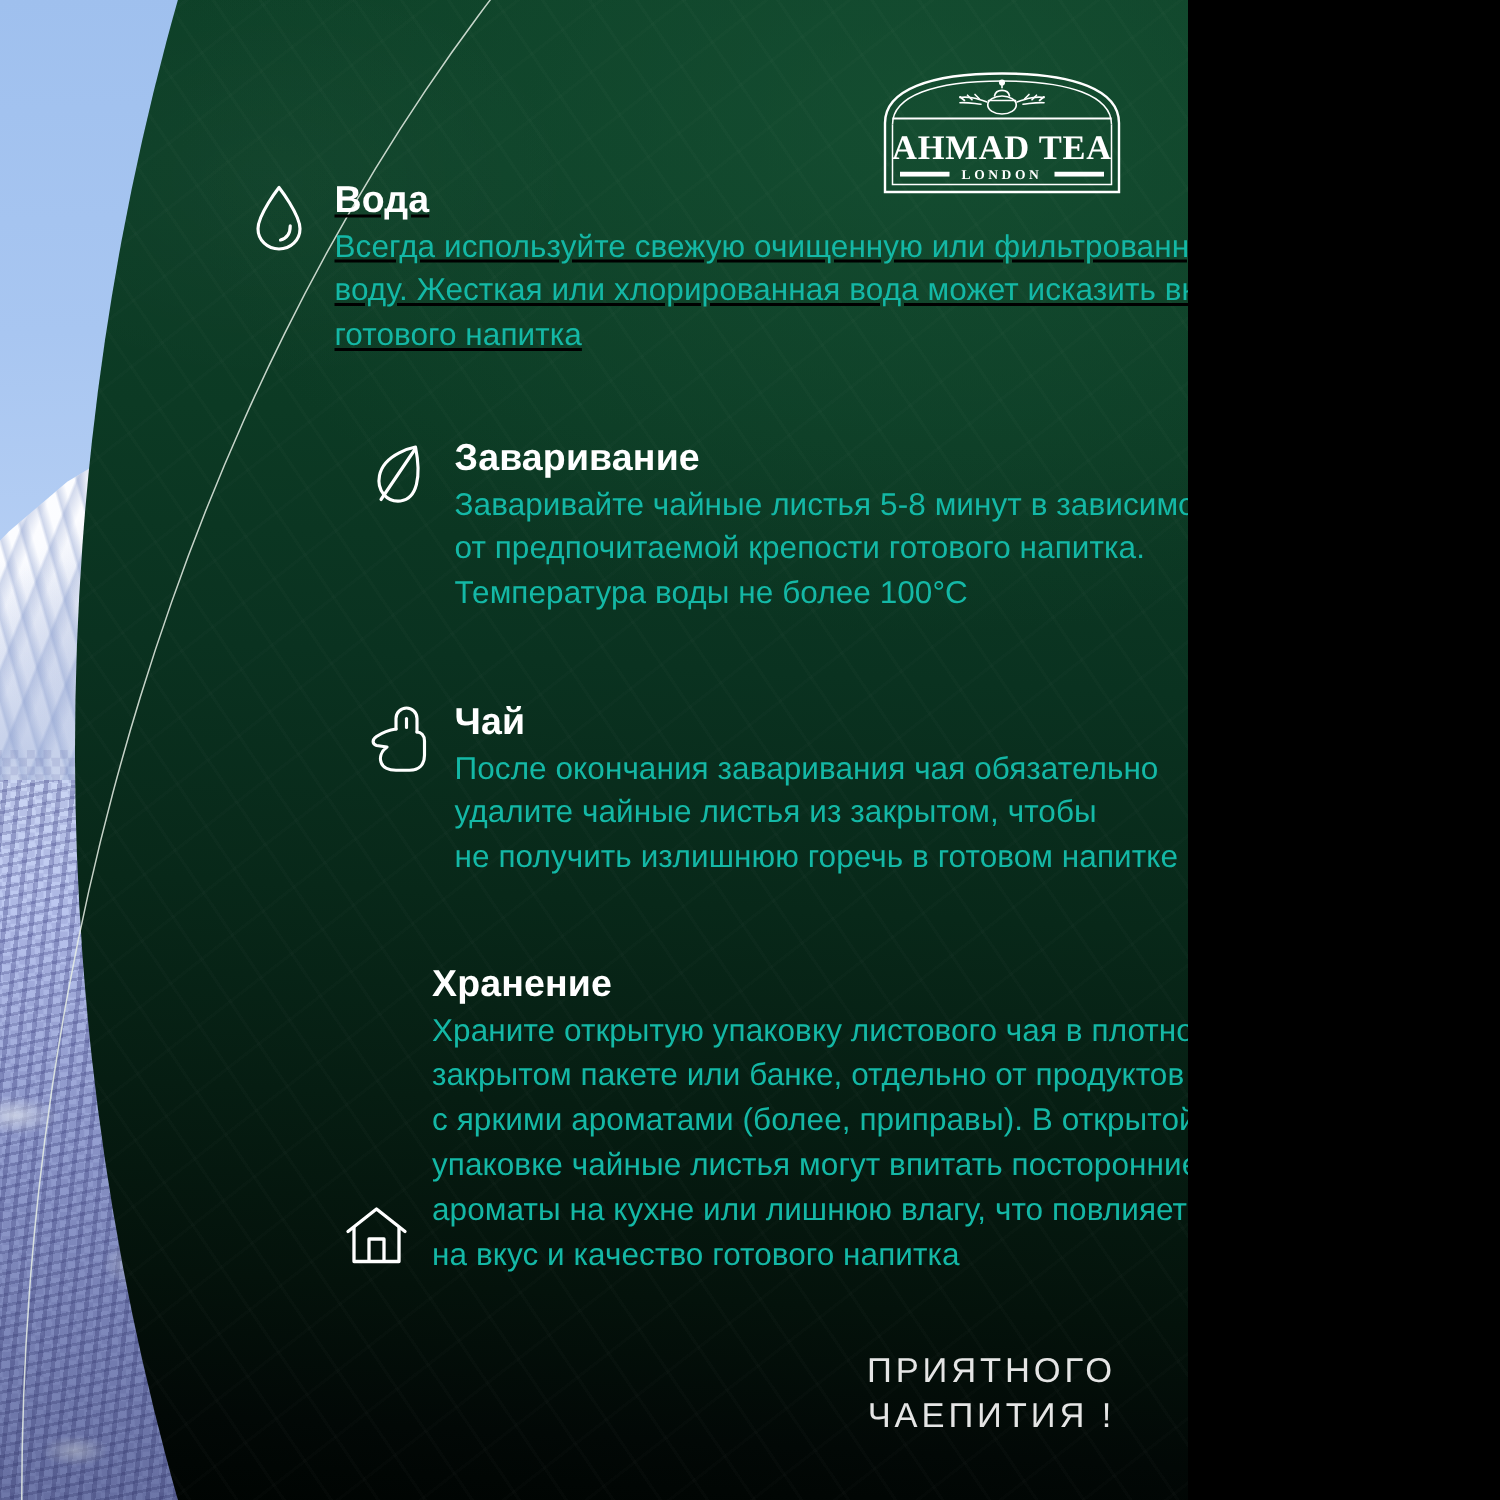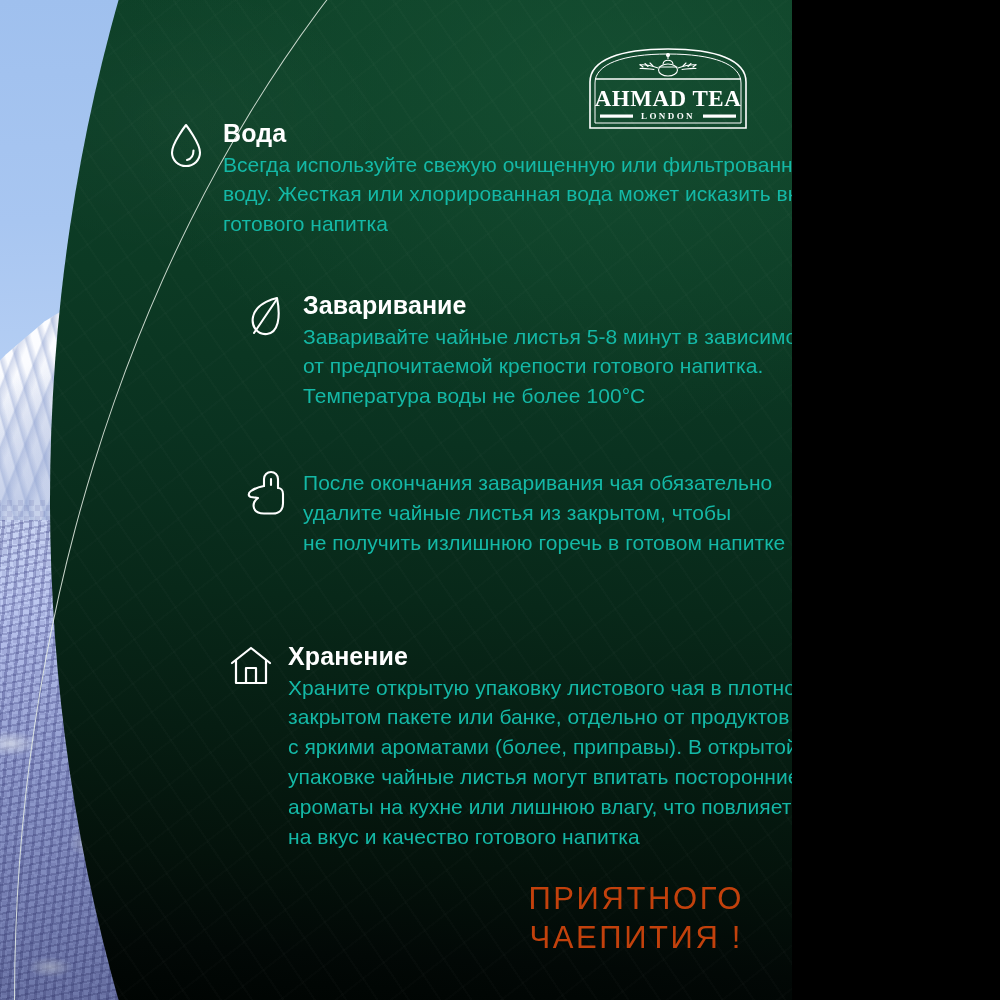--- a/index.html
+++ b/index.html
@@ -149,24 +149,24 @@
     position:absolute; left:0; top:0;
     width:1000px; height:1000px;
   }
 
   .block {
     position:absolute;
     display:flex;
     align-items:flex-start;
     gap:14px;
   }
-  .blk-water    { left:163px; top:120px;  width:800px; }
+  .blk-water    { left:163px; top:120px;  width:800px;text-decoration:underline; }
   .blk-brewing  { left:243px; top:292px;  width:730px; }
   .blk-tea      { left:243px; top:468px;  width:730px; }
-  .blk-storage  { left:228px; top:643px;  width:740px; }
+  .blk-storage  { left:228px; top:643px;  width:740px;align-items:flex-end; }
 
   .blk-icon {
     flex:0 0 auto;
     width:46px; height:50px;
     display:flex; align-items:flex-start; justify-content:center;
     padding-top:2px;
   }
   .blk-icon svg { display:block; }
 
   .blk-body { flex:1 1 auto; }
@@ -186,22 +186,22 @@
     line-height:1.42;
     letter-spacing:.05px;
     white-space:pre-line;
   }
 
   
   .greeting {
     position:absolute;
     right:48px; bottom:42px;
     text-align:center;
-    color:#c2410c;
-    font-size:31px;
+    color:#e5e5e5;
+    font-size:23px;
     line-height:1.28;
     letter-spacing:2.6px;
     white-space:pre-line;
     font-weight:400;
     text-transform:uppercase;
   }
 </style>
 </head>
 <body>
 
@@ -297,20 +297,21 @@
           <path d="M19 16 L19 9 C 19 5.1, 22.1 2, 26 2 C 29.9 2, 33 5.1, 33 9 L 33 18" fill="none" stroke="#ffffff" stroke-width="2.1" stroke-linecap="round" stroke-linejoin="round"></path>
           <line x1="26" y1="9" x2="26" y2="15" stroke="#ffffff" stroke-width="2.1" stroke-linecap="round"></line>
 
           <path d="M19 16 C 12 17, 9 19, 6 21 C 3 23, 3 26, 6 27 L 13 28
                    C 9 31, 8 35, 9 38 C 10 41.5, 14 43.5, 19 43.5
                    L 28 43.5 C 34.5 43.5, 38 39.5, 38 33.5
                    L 38 24 C 38 20, 35.5 18, 33 18" fill="none" stroke="#ffffff" stroke-width="2.1" stroke-linecap="round" stroke-linejoin="round"></path>
         </svg>
       </div>
       <div class="blk-body">
+        <div class="blk-title">Чай</div>
         <div class="blk-text">После окончания заваривания чая обязательно
 удалите чайные листья из закрытом, чтобы
 не получить излишнюю горечь в готовом напитке</div>
       </div>
     </div>
 
     <div class="block blk-storage">
       <div class="blk-icon">
         <svg width="42" height="42" viewBox="0 0 42 42" xmlns="http://www.w3.org/2000/svg">
           <path d="M2 18 L21 3 L40 18" fill="none" stroke="#ffffff" stroke-width="2.2" stroke-linecap="round" stroke-linejoin="round"></path>

